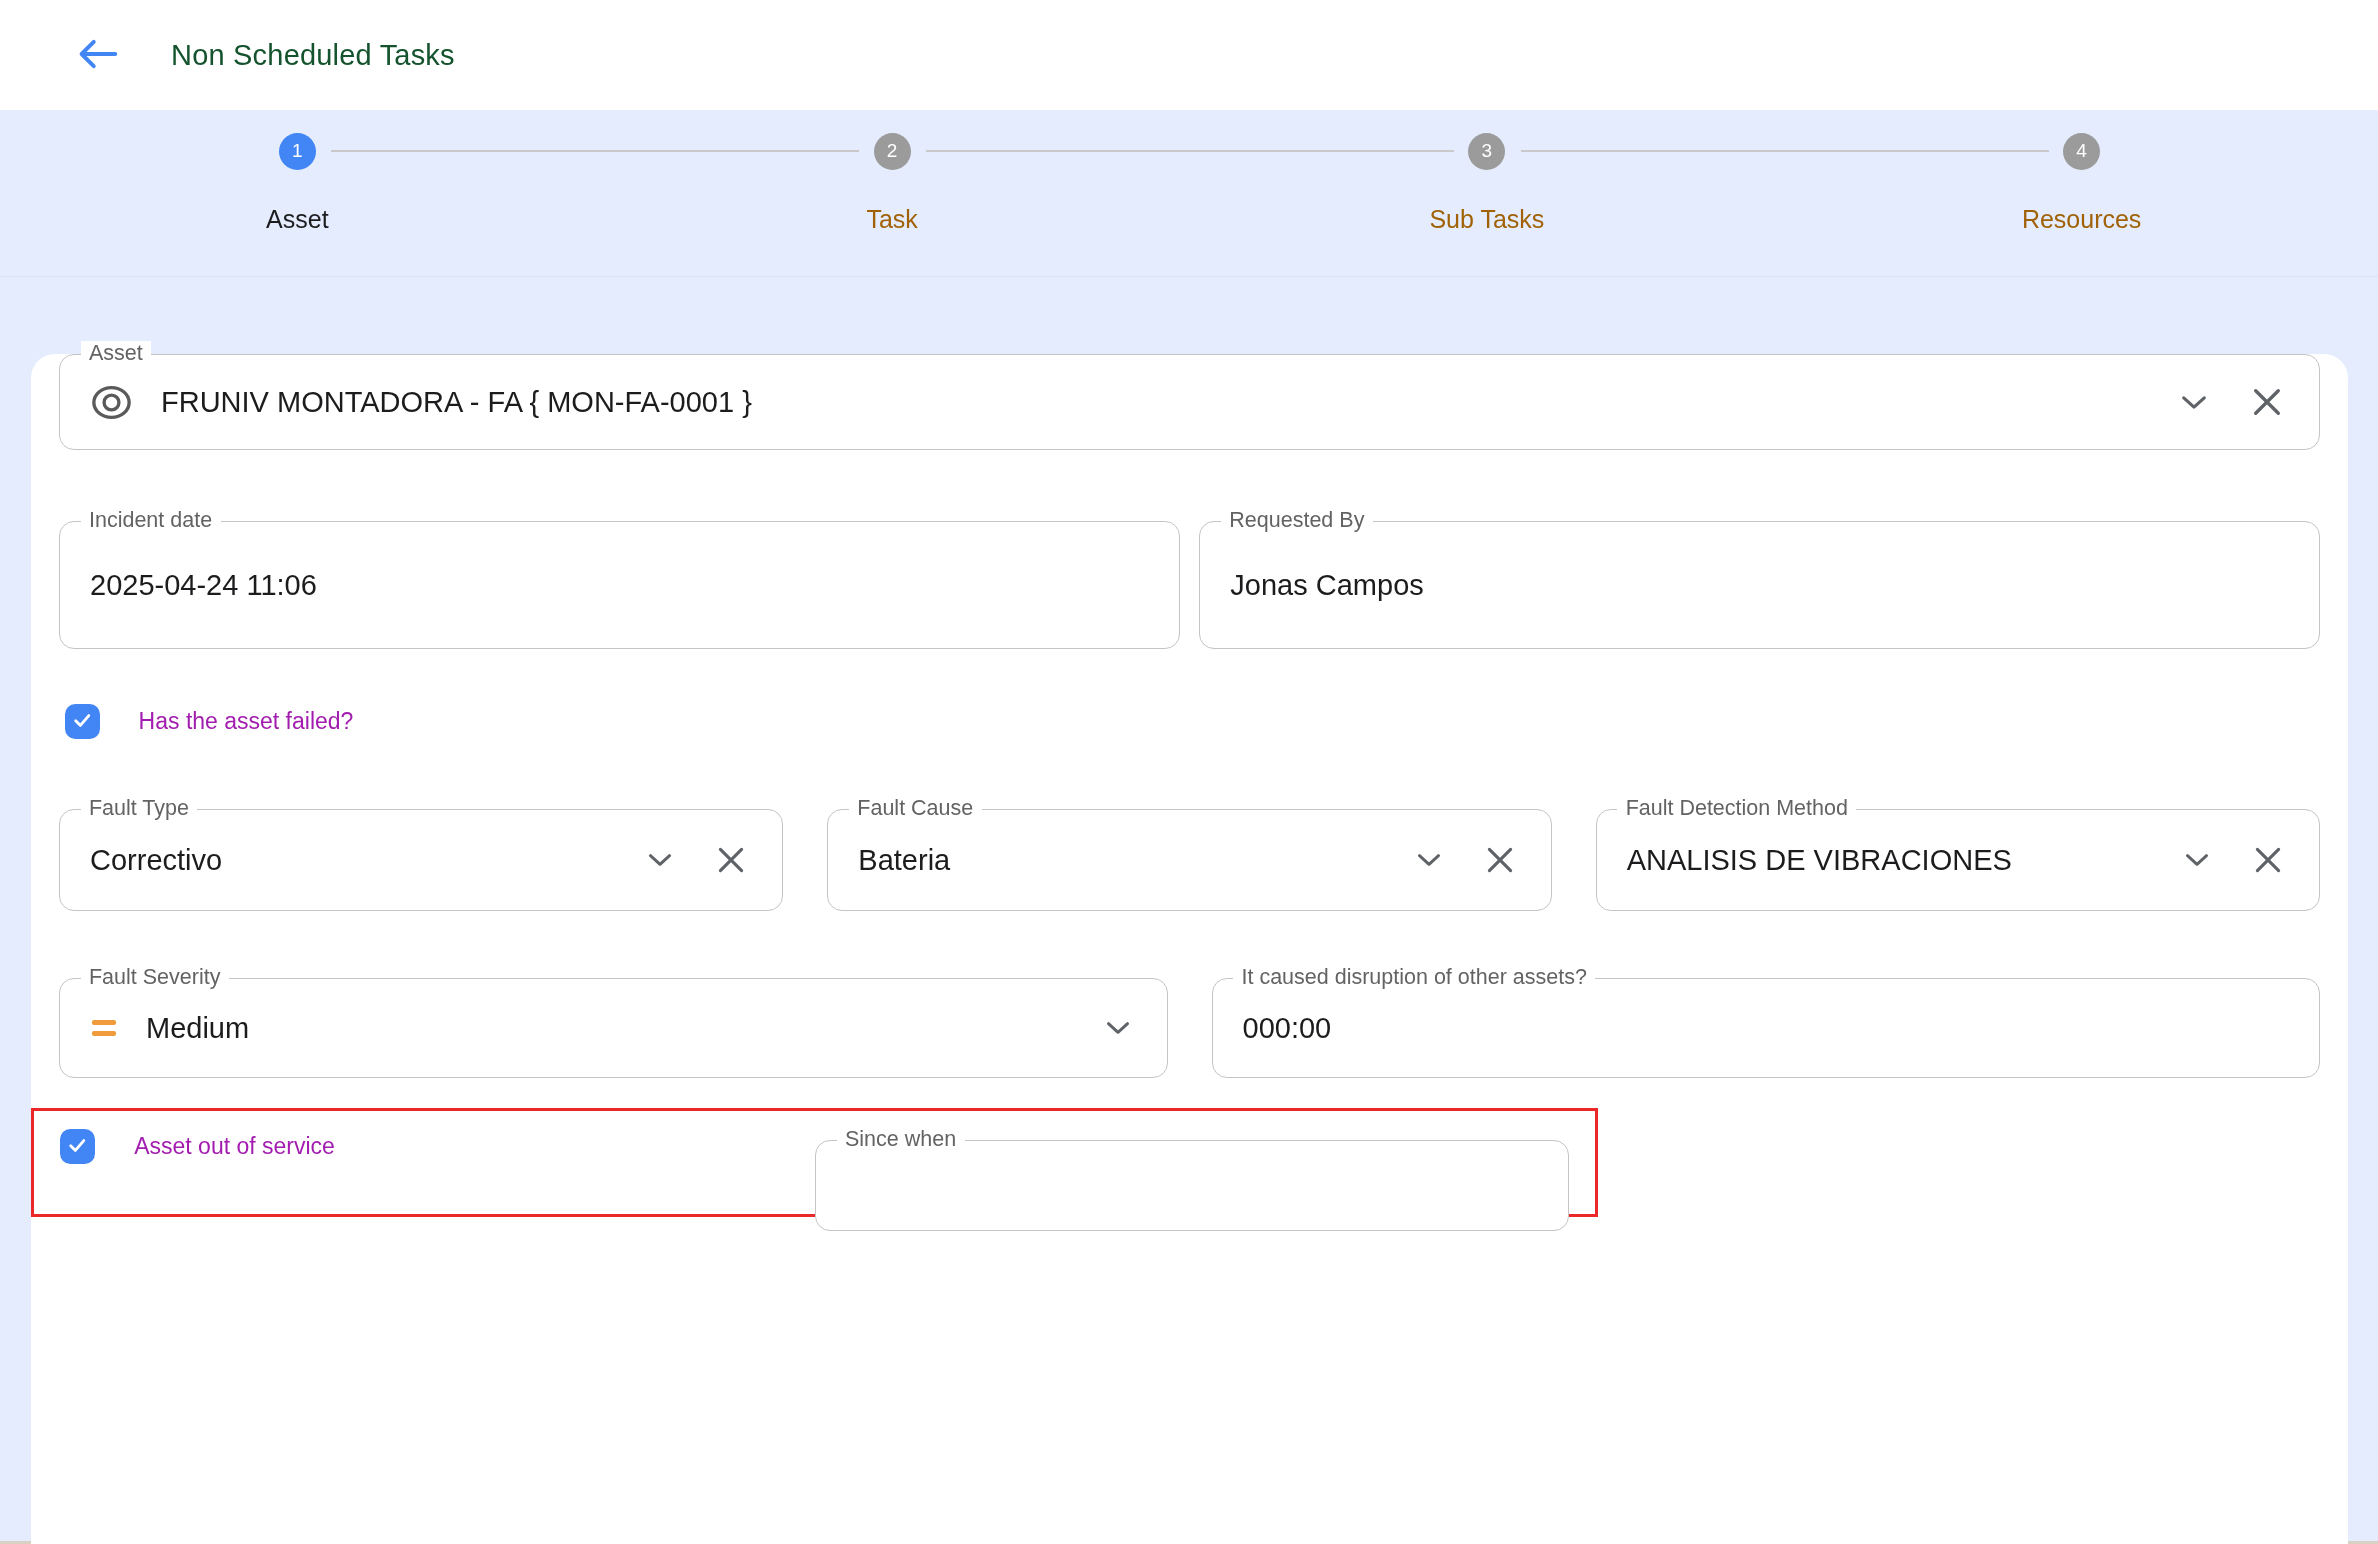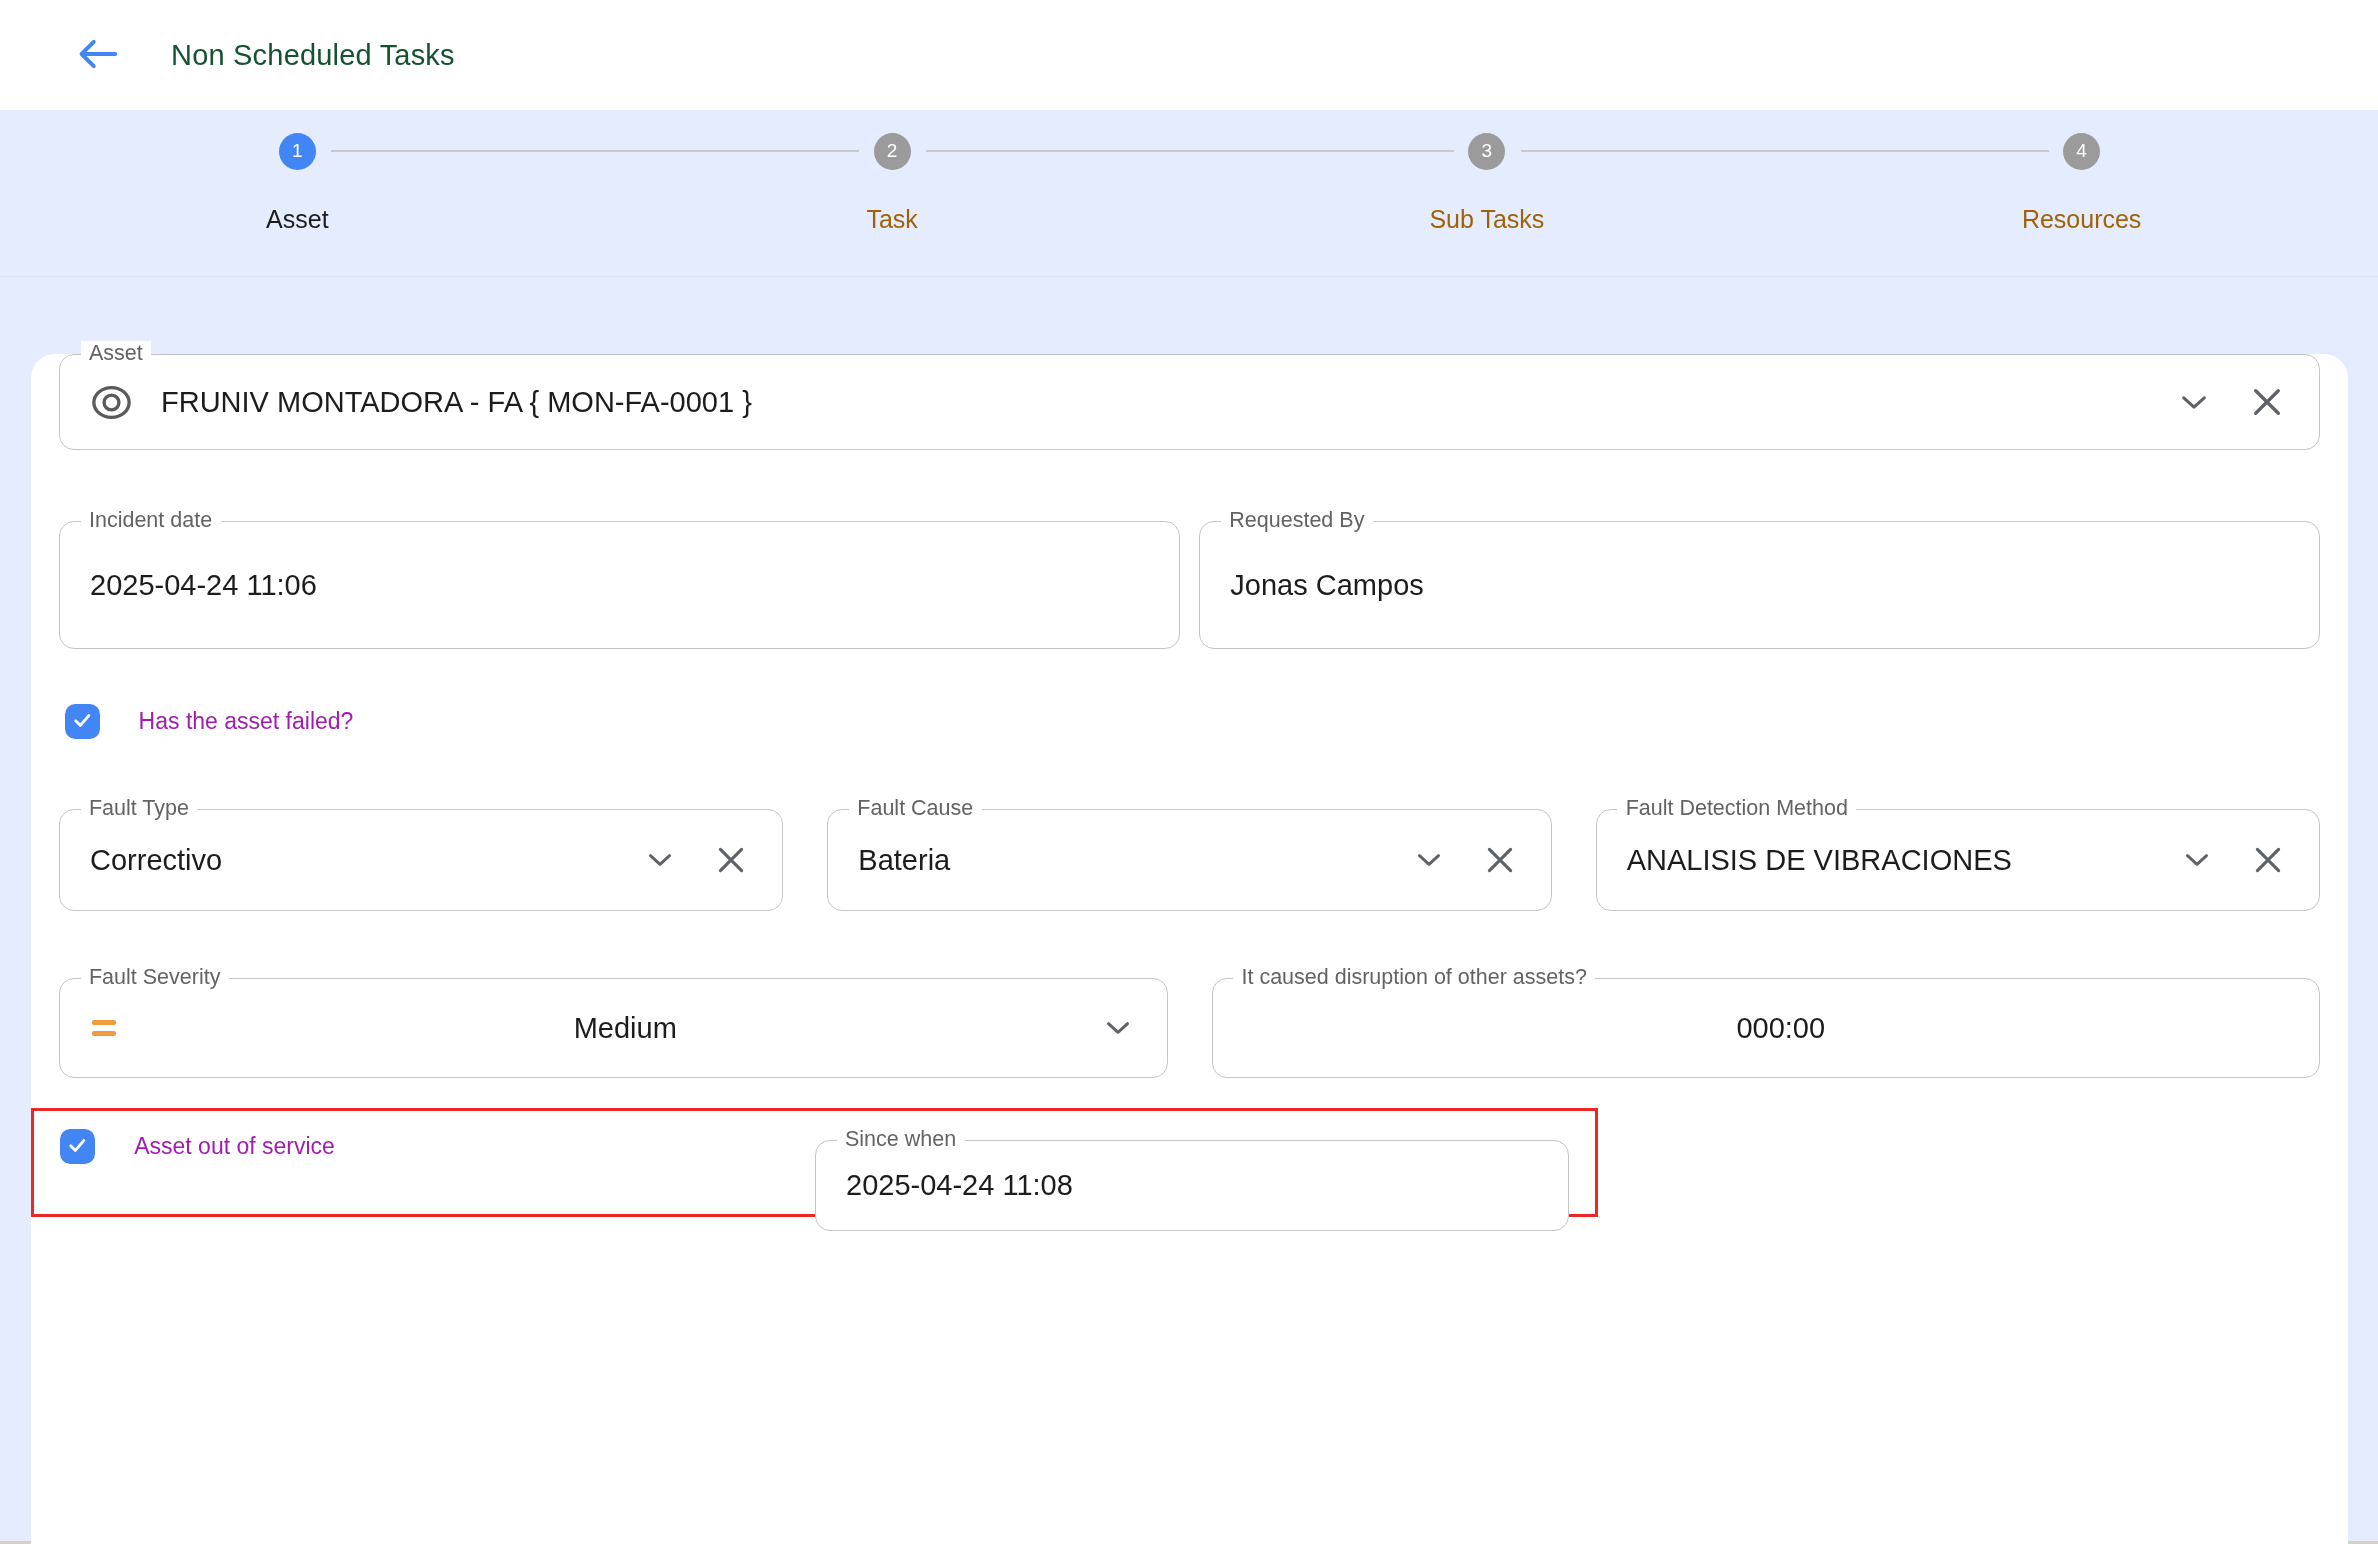--- a/index.html
+++ b/index.html
@@ -67,21 +67,21 @@
   .lead-icon + .field-value { padding-left:28px; }
   .trail { display:flex; align-items:center; gap:43px; padding-right:36px; }
   .icon-btn { display:flex; align-items:center; justify-content:center; cursor:pointer; }
 
   .asset-field { height:96px; margin-top:62px; }
   .row-2 { display:flex; gap:19.7px; margin-top:71px; }
   .row-2 .field { flex:1; height:128px; }
   .row-3 { display:flex; gap:44px; margin-top:69px; }
   .row-3 .field { flex:1; height:102px; }
   .row-4 { display:flex; gap:44px; margin-top:67px; }
-  .row-4 .field { flex:1; height:100px;text-align:center; }
+  .row-4 .field { flex:1; height:100px; }
 
   
   .check-row { display:flex; align-items:center; gap:39px; margin-top:54px; padding-left:5.6px; height:37px; }
   .checkbox {
     width:35px; height:35px; border-radius:10.3px;
     background:#4285f4; display:flex; align-items:center; justify-content:center;
     cursor:pointer; flex:0 0 auto;
   }
   .check-label { font-size:23px; color:#a21caf; }
 
@@ -261,21 +261,20 @@
           <span>
             <svg width="22.5" height="22.5" viewBox="0 0 24 24">
                 <path d="M5 12.5 L10 17.5 L19 7" fill="none" stroke="#ffffff" stroke-width="3" stroke-linecap="round" stroke-linejoin="round"></path>
               </svg>
           </span>
         </span>
         <span class="check-label">Asset out of service</span>
       </div>
       <div class="field since-field">
         <span class="field-label">Since when</span>
-        <span class="field-value">2025-04-24 11:08</span>
       </div>
     </div>
 
   </div>
 </div>
 
 <div class="bottom-strip"></div>
 
 
 </body></html>

